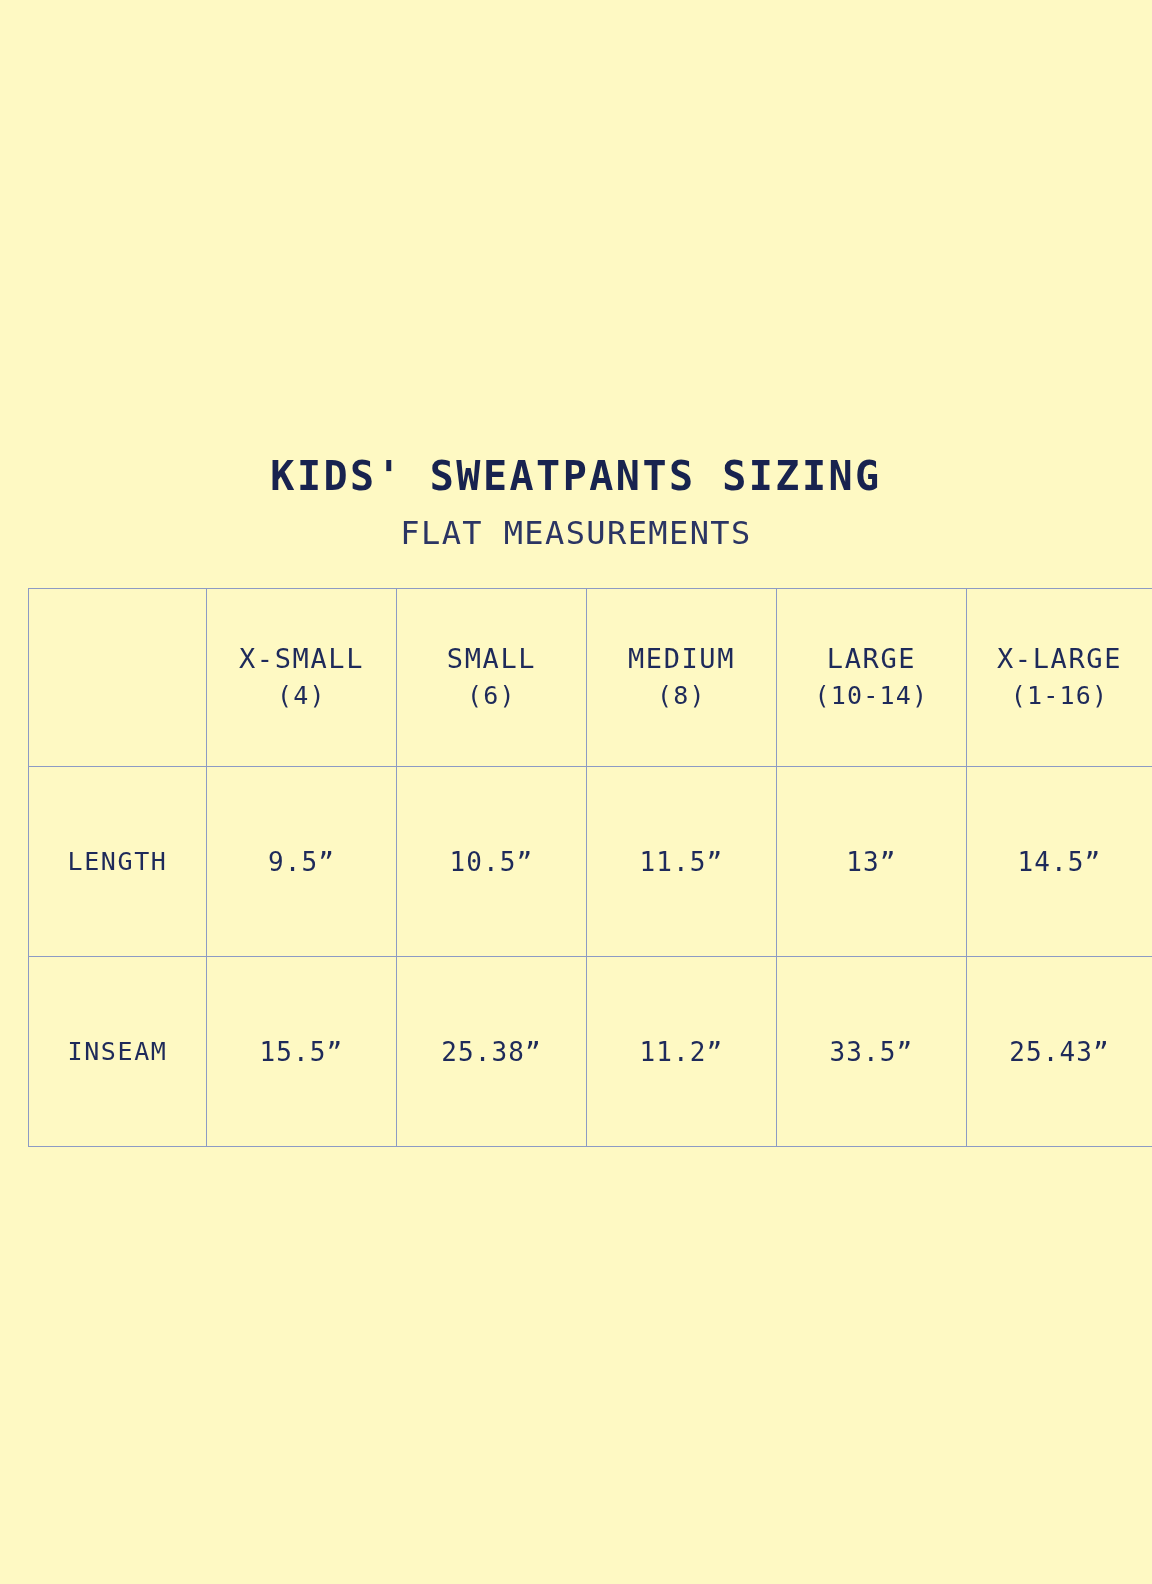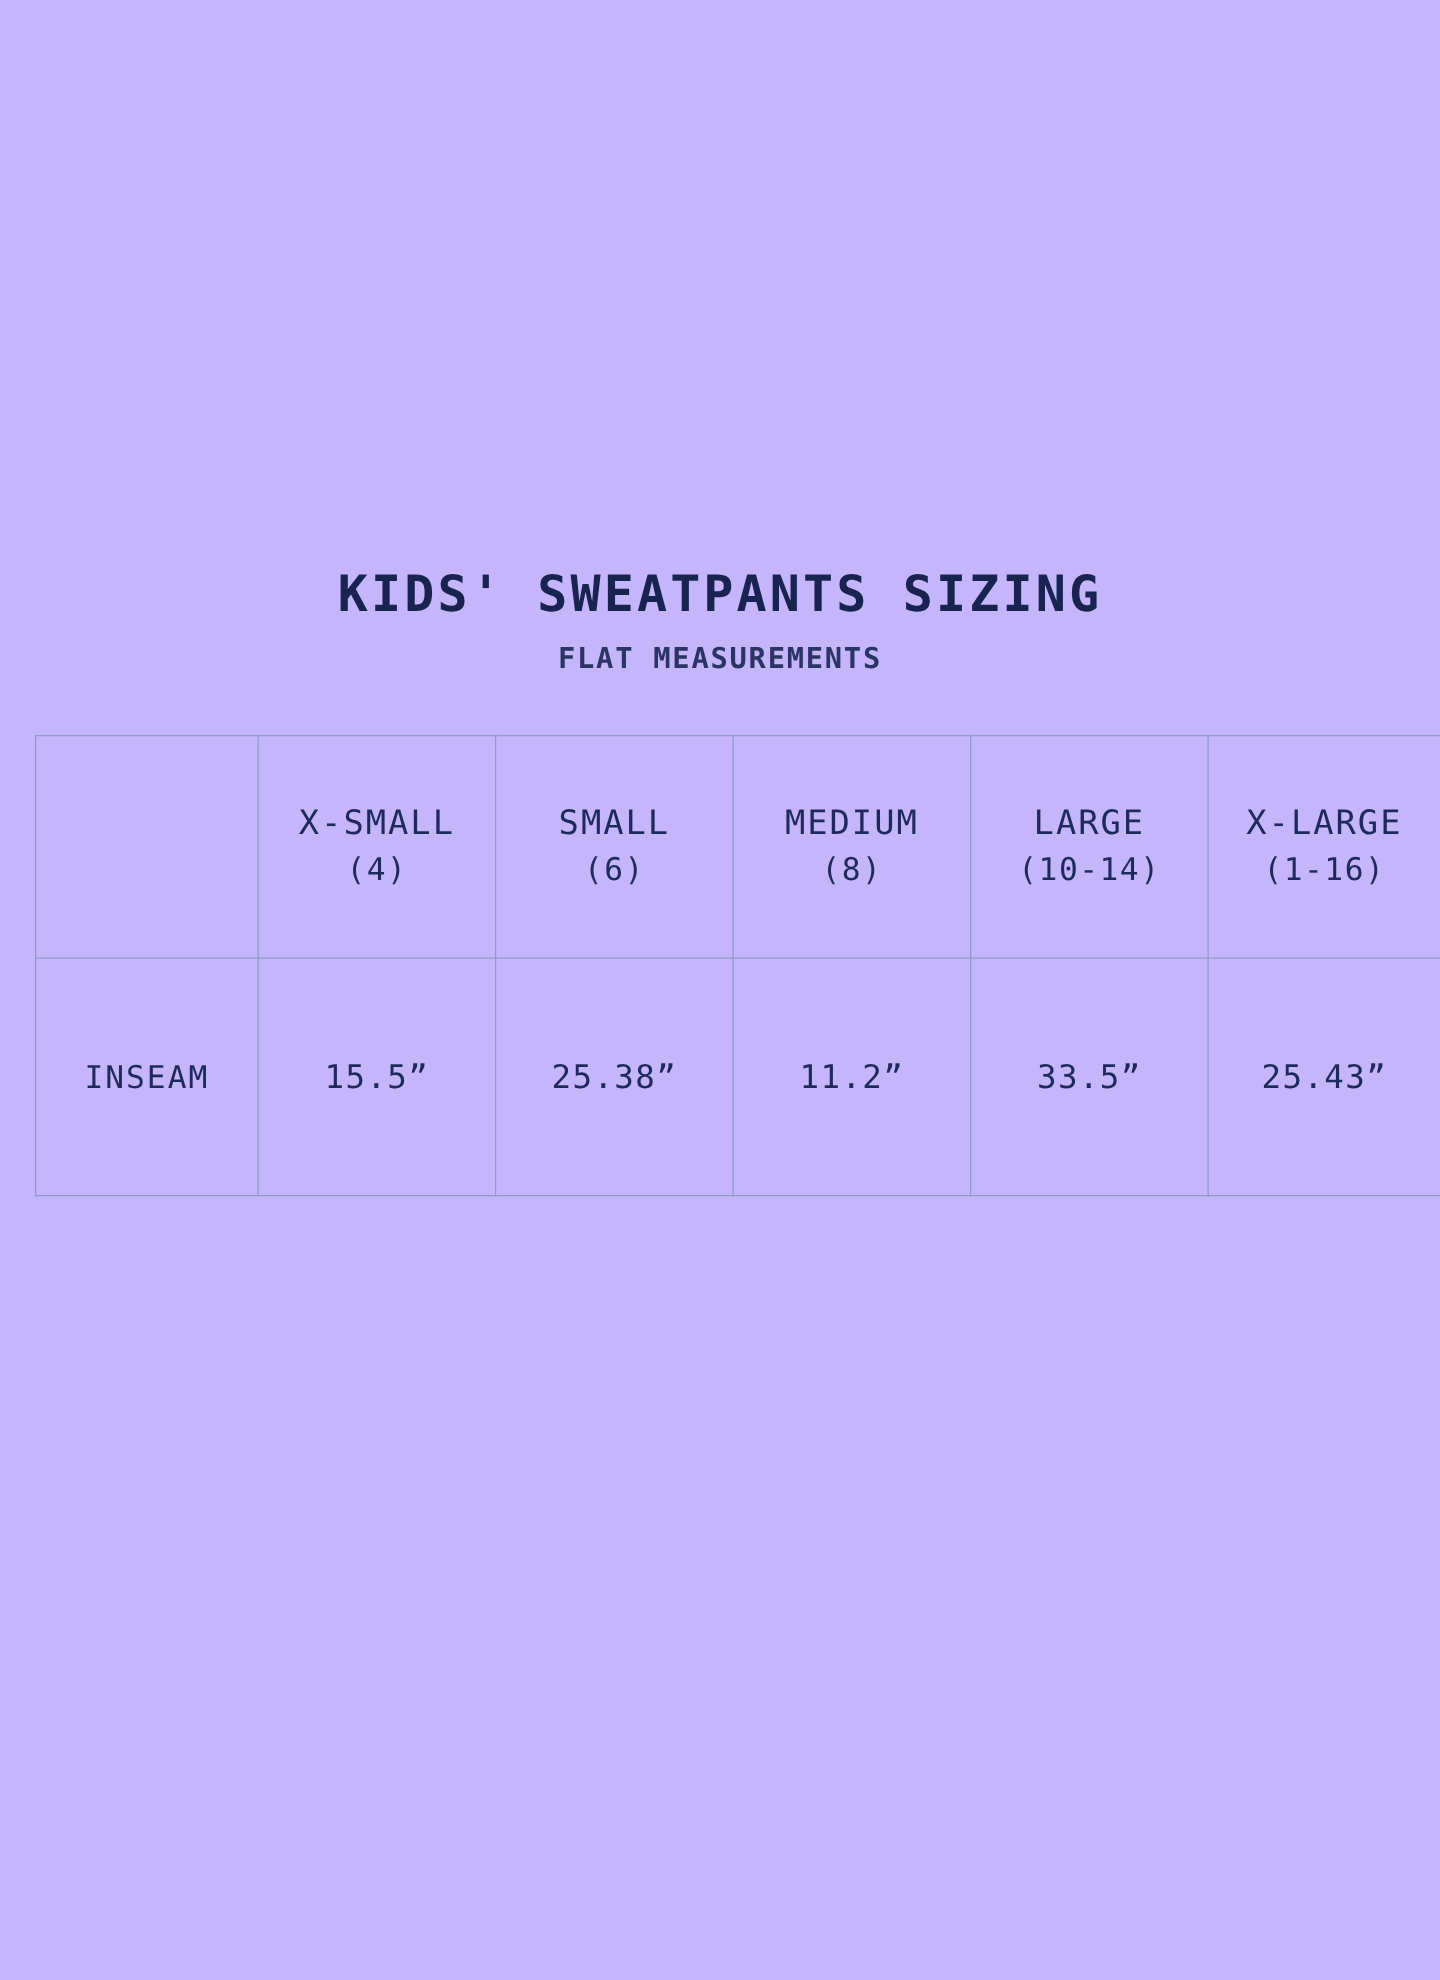--- a/index.html
+++ b/index.html
@@ -15,21 +15,21 @@
     position: relative;
     overflow: hidden;
   }
 
   .sheet {
     position: absolute;
     left: 0;
     top: 0;
     width: 1152px;
     height: 1584px;
-    background: #c4b5fd;
+    background: #fef9c3;
   }
 
   .title-block {
     position: absolute;
     left: 0;
     top: 452px;
     width: 1152px;
     text-align: center;
   }
 
@@ -39,22 +39,22 @@
     font-size: 40px;
     letter-spacing: 2.5px;
     color: #18234f;
     margin: 0;
     line-height: 1.2;
     text-transform: uppercase;
   }
 
   .chart-subtitle {
     font-family: "DejaVu Sans Mono", monospace;
-    font-weight: bold;
-    font-size: 23px;
+    font-weight: normal;
+    font-size: 32px;
     letter-spacing: 1.4px;
     color: #2b3563;
     margin: 14px 0 0 0;
     line-height: 1.2;
     text-transform: uppercase;
   }
 
   .table-wrap {
     position: absolute;
     left: 28px;
@@ -162,20 +162,28 @@
             <span class="size-name">LARGE</span>
             <span class="size-age">(10-14)</span>
           </th>
           <th>
             <span class="size-name">X-LARGE</span>
             <span class="size-age">(1-16)</span>
           </th>
         </tr>
       </thead>
       <tbody>
+        <tr class="row-length">
+          <td class="row-label">LENGTH</td>
+          <td class="measure">9.5”</td>
+          <td class="measure">10.5”</td>
+          <td class="measure">11.5”</td>
+          <td class="measure">13”</td>
+          <td class="measure">14.5”</td>
+        </tr>
         <tr class="row-inseam">
           <td class="row-label">INSEAM</td>
           <td class="measure">15.5”</td>
           <td class="measure">25.38”</td>
           <td class="measure">11.2”</td>
           <td class="measure">33.5”</td>
           <td class="measure">25.43”</td>
         </tr>
       </tbody>
     </table>

